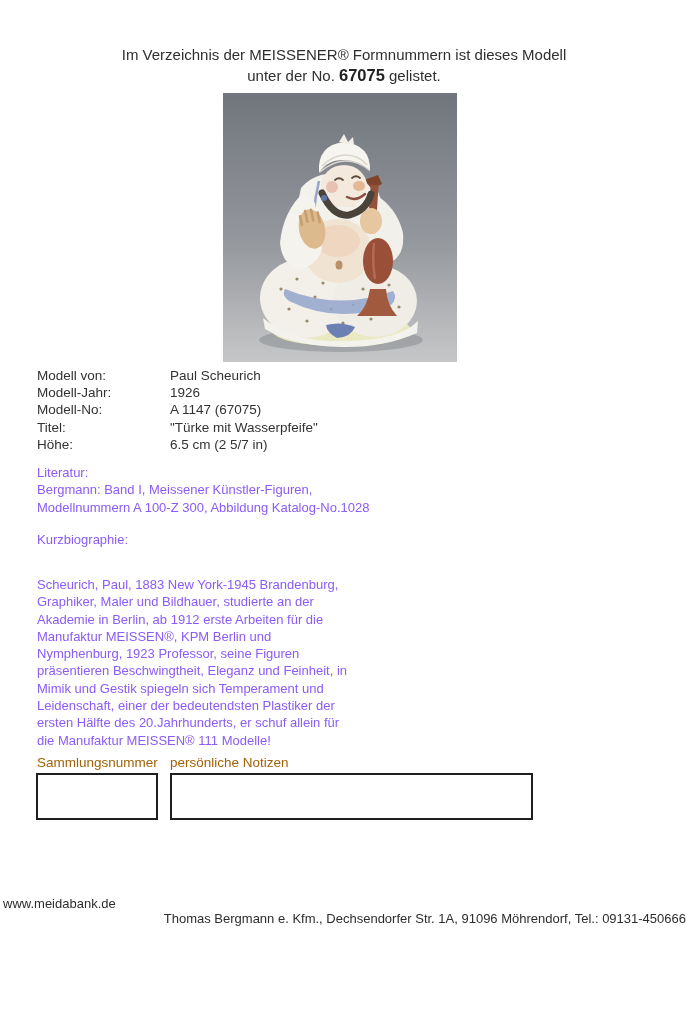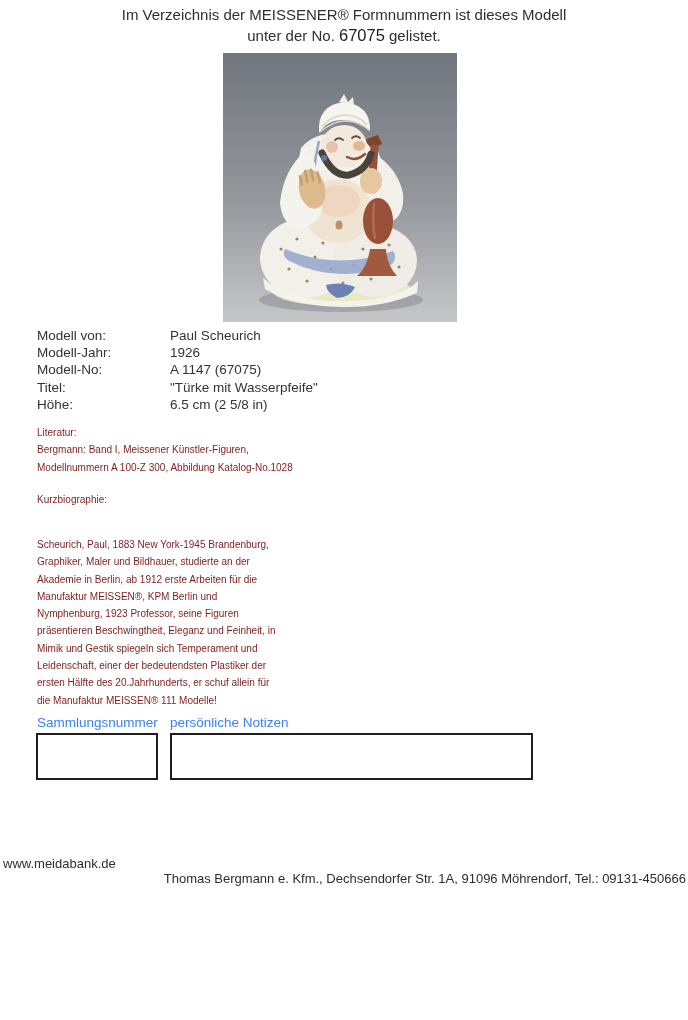--- a/index.html
+++ b/index.html
@@ -1,39 +1,39 @@
 <!DOCTYPE html>
 <html><head>
 <meta charset="utf-8">
 <style>
   html,body{margin:0;padding:0;background:#ffffff;}
   .page{
     position:relative;width:688px;height:891px;background:#ffffff;overflow:hidden;
-    font-family:"Liberation Sans", sans-serif;color:#333333;
+    font-family:"Liberation Sans", sans-serif;color:#333333;margin-top:40px;
   }
   
   .header{position:absolute;top:4px;left:0;width:688px;text-align:center;}
   .h-line{font-size:15px;line-height:21px;color:#2f2f2f;}
-  .h-num{font-weight:400;font-size:16.5px;color:#222222;}
+  .h-num{font-weight:700;font-size:16.5px;color:#222222;}
   
   .photo{position:absolute;left:223px;top:53px;width:234px;height:269px;}
   .photo svg{display:block;}
   
   .details{position:absolute;left:37px;top:327px;font-size:13.5px;line-height:17.2px;}
   .drow{display:flex;}
   .dlabel{width:133px;flex:0 0 133px;}
   .dvalue{white-space:nowrap;}
   
-  .block{position:absolute;left:37px;font-size:10px;line-height:17.3px;color:#7f1d1d;}
+  .block{position:absolute;left:37px;font-size:13px;line-height:17.3px;color:#8b5cf6;}
   .pre{white-space:pre-line;}
   .lit{top:424px;width:480px;}
   .bioh{top:491px;width:480px;}
   .bio{top:536px;width:480px;}
   
-  .form-label{position:absolute;top:715px;font-size:13.5px;color:#3b82f6;}
+  .form-label{position:absolute;top:715px;font-size:13.5px;color:#a16207;}
   .lbl-coll{left:37px;}
   .lbl-notes{left:170px;}
   .fbox{position:absolute;top:733px;height:47px;border:2px solid #1f1f1f;background:#ffffff;box-sizing:border-box;}
   .box-coll{left:36px;width:122px;}
   .box-notes{left:170px;width:363px;}
   
   .footer-left{position:absolute;left:3px;bottom:20px;font-size:13px;color:#2d2d2d;}
   .footer-right{position:absolute;right:2px;bottom:5px;font-size:13px;color:#2d2d2d;}
 </style>
 </head>
@@ -149,21 +149,21 @@
     <div class="drow">
       <span class="dlabel">Modell-No:</span>
       <span class="dvalue">A 1147 (67075)</span>
     </div>
     <div class="drow">
       <span class="dlabel">Titel:</span>
       <span class="dvalue">"Türke mit Wasserpfeife"</span>
     </div>
     <div class="drow">
       <span class="dlabel">Höhe:</span>
-      <span class="dvalue">6.5 cm (2 5/8 in)</span>
+      <span class="dvalue">6.5 cm (2 5/7 in)</span>
     </div>
   </div>
 
   <div class="block lit">
     <div>Literatur:</div>
     <div class="pre">Bergmann: Band I, Meissener Künstler-Figuren,
 Modellnummern A 100-Z 300, Abbildung Katalog-No.1028</div>
   </div>
 
   <div class="block bioh">Kurzbiographie:</div>

